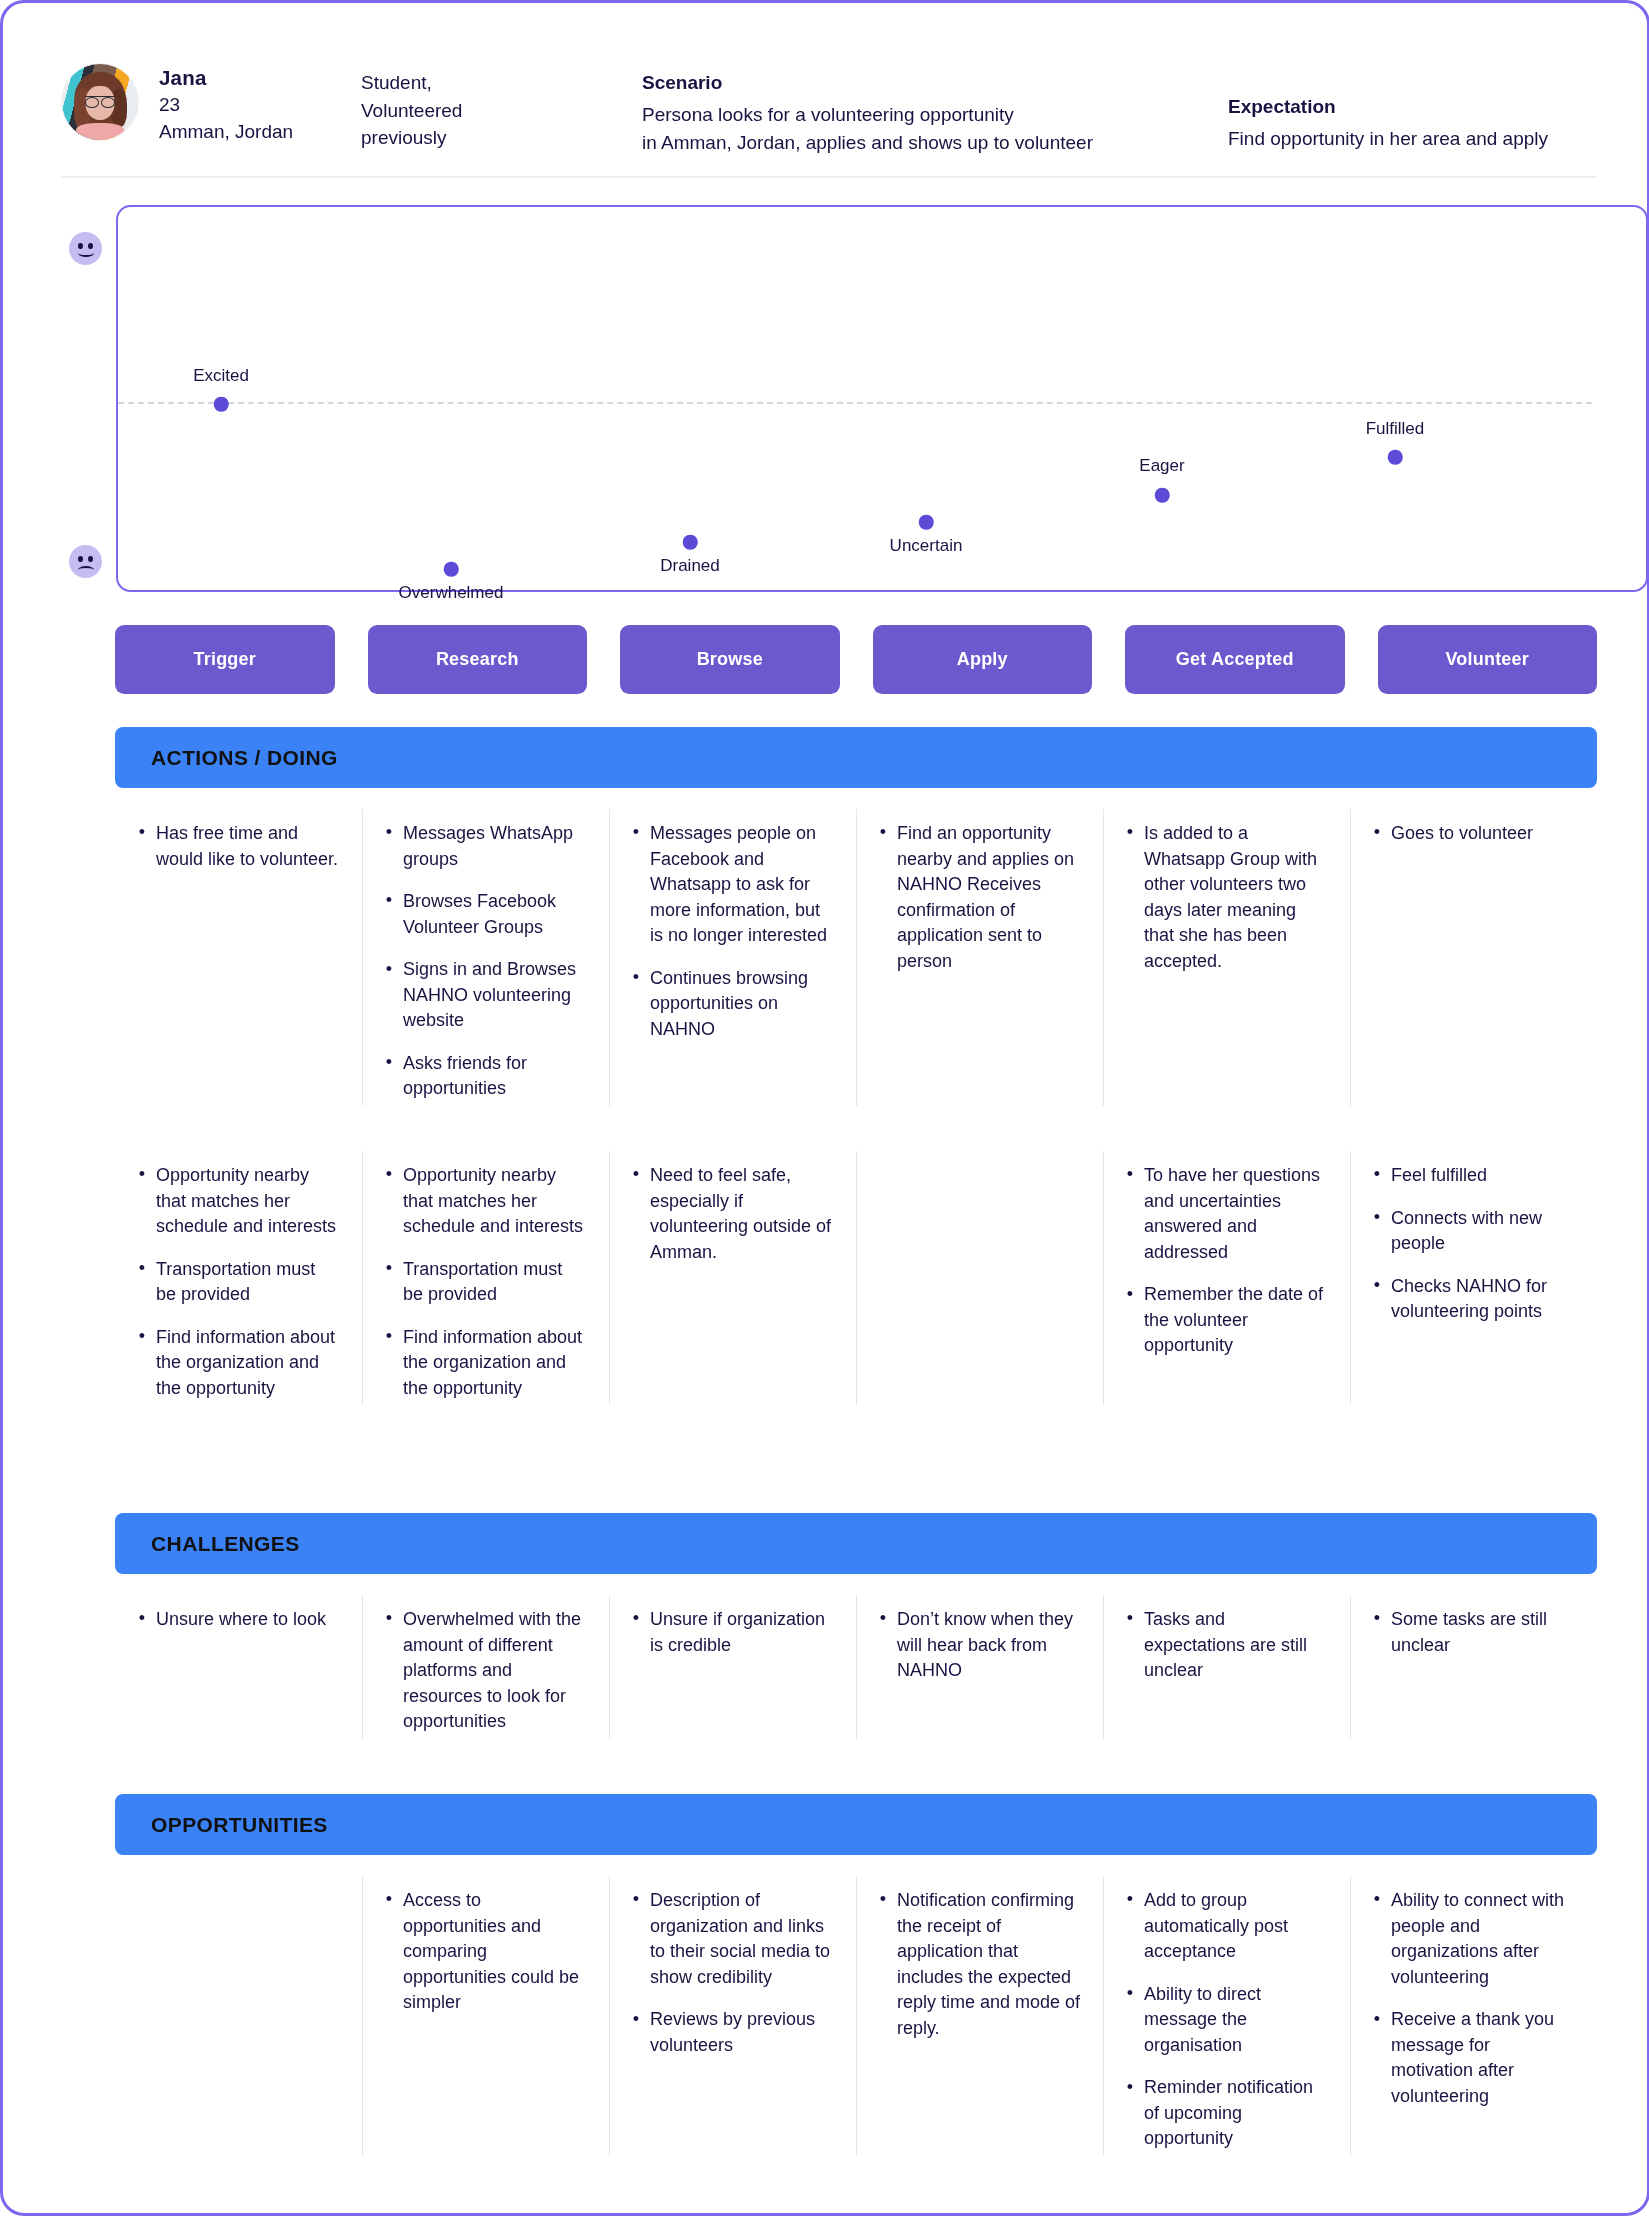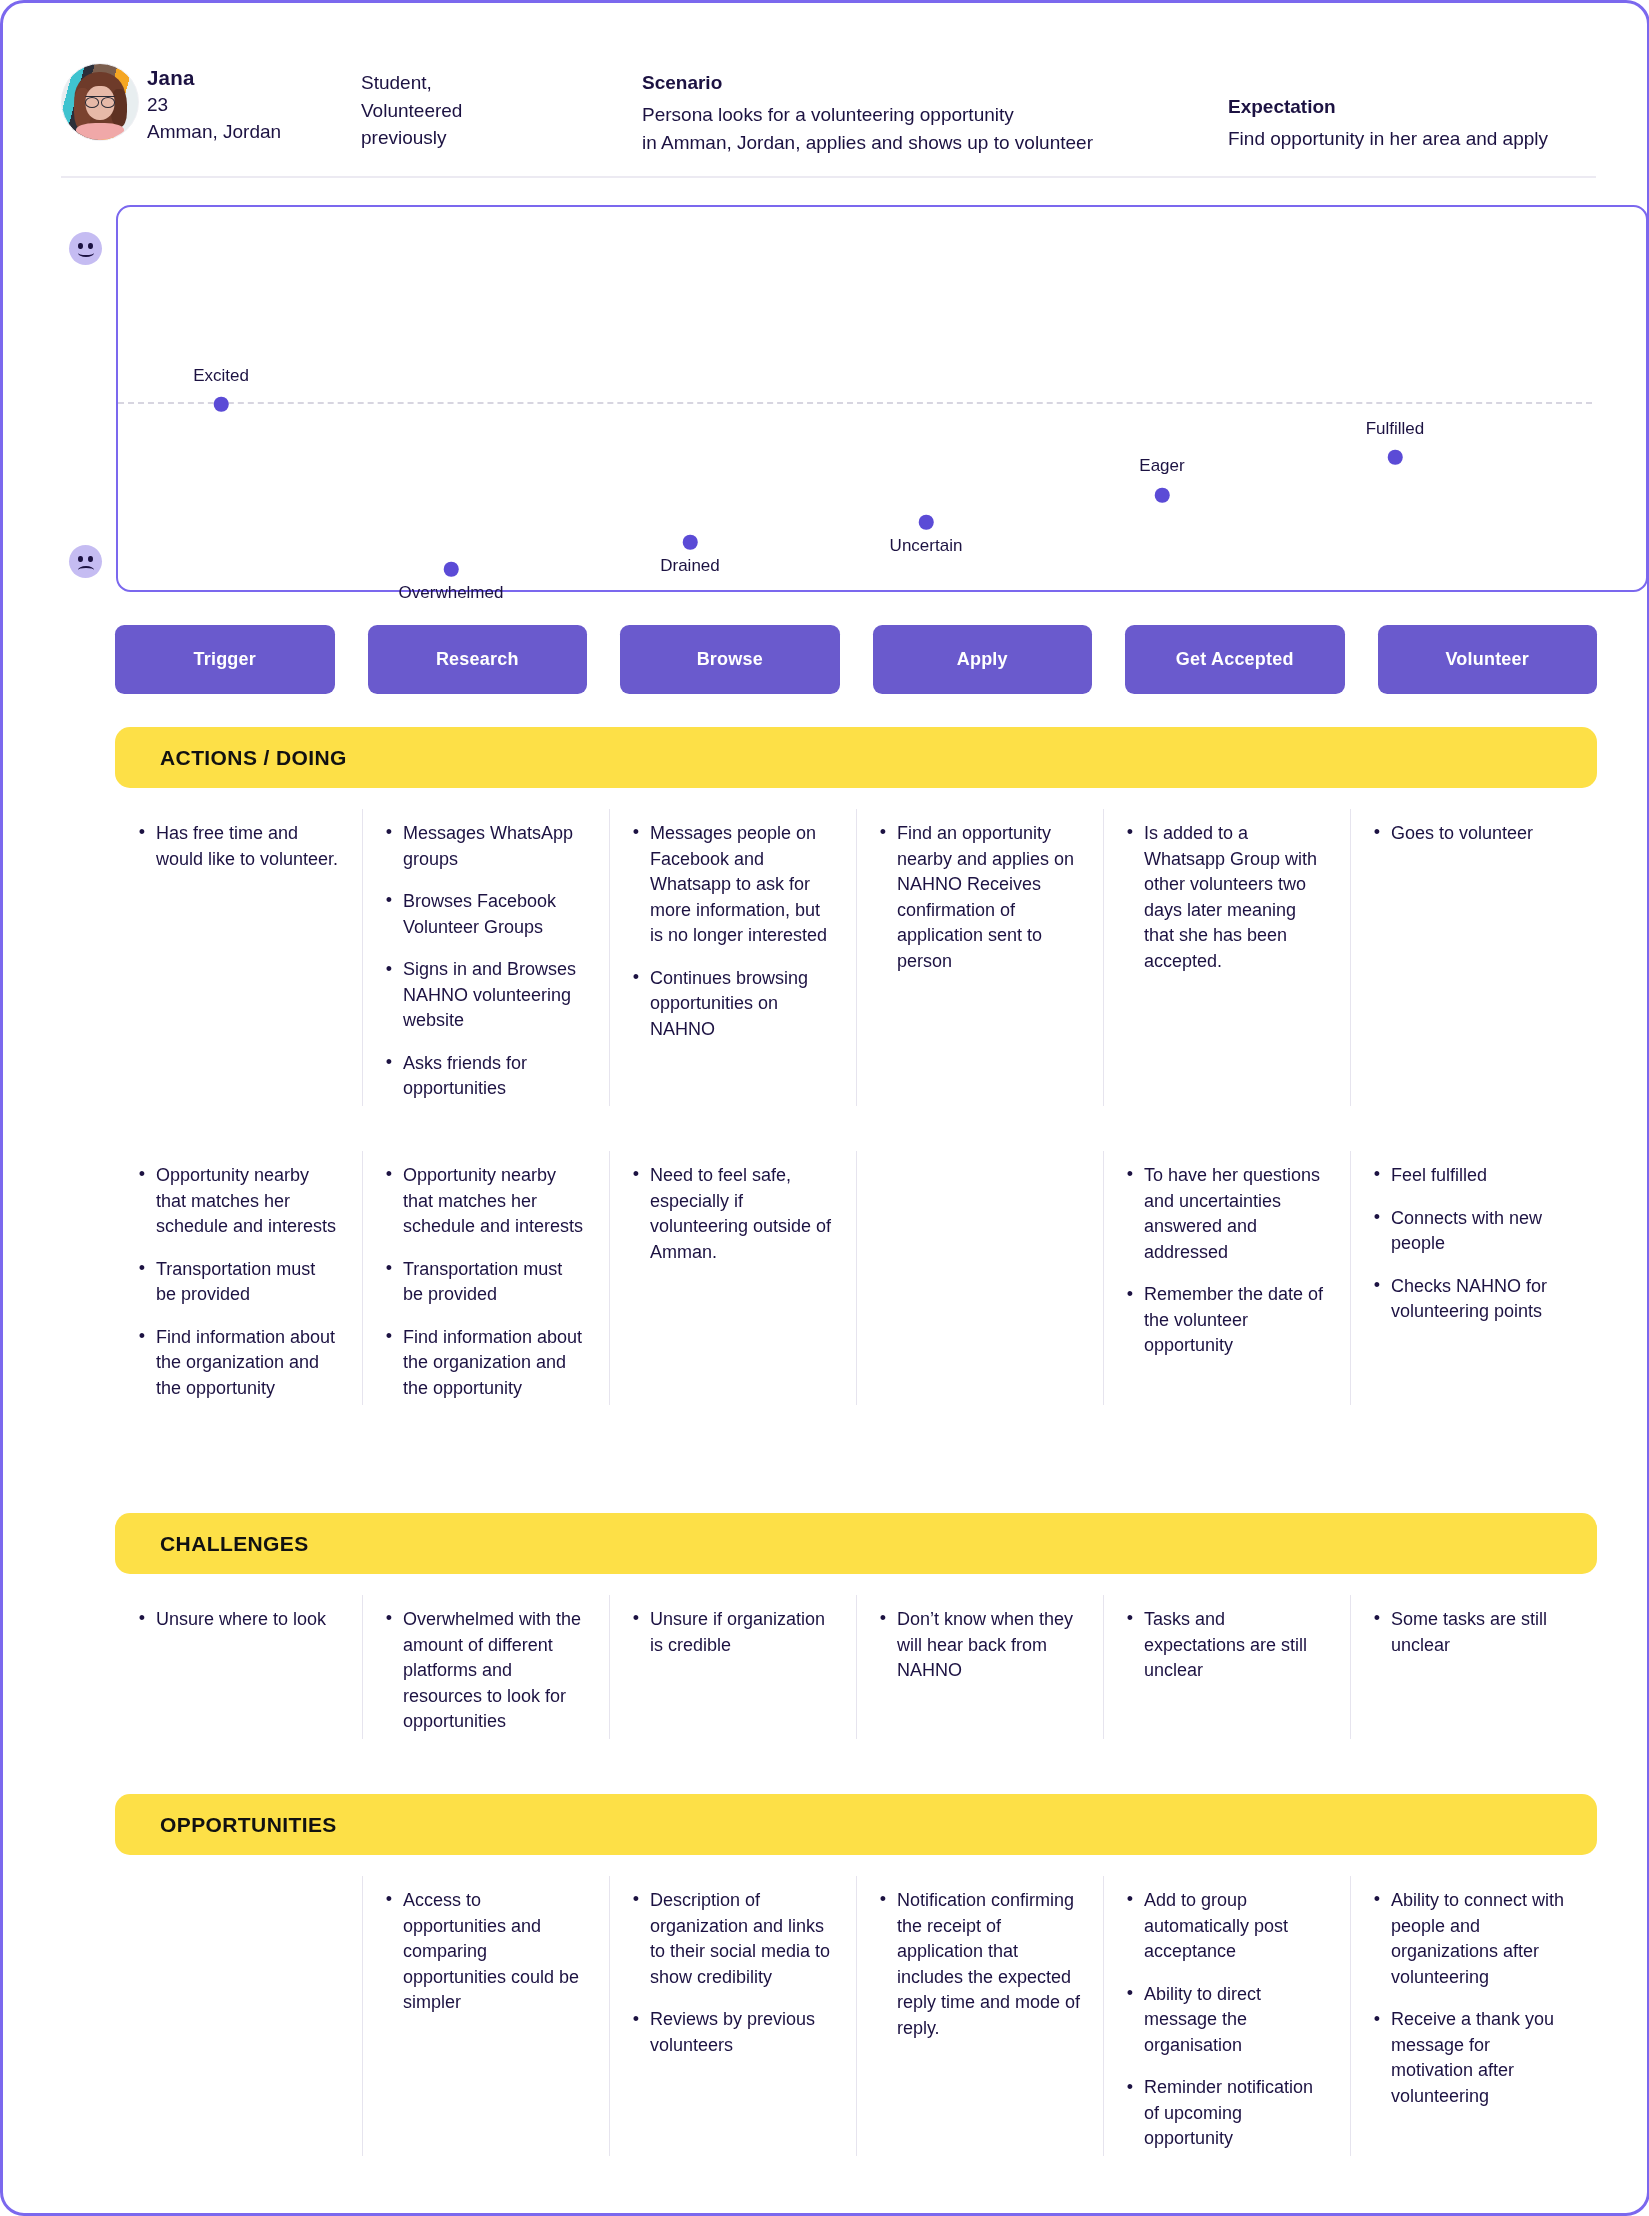--- a/index.html
+++ b/index.html
@@ -100,21 +100,21 @@
   .avatar .shirt {
     position: absolute;
     left: 50%; bottom: 0;
     transform: translateX(-50%);
     width: 48px; height: 17px;
     border-radius: 40% 40% 0 0;
     background: #f0a8a8;
   }
 
   .persona-text {
-    margin-left: 8px;
+    margin-left: 20px;
     padding-top: 4px;
   }
   .persona-name {
     font-size: 20.5px;
     font-weight: 700;
     color: #1c1242;
     letter-spacing: 0.2px;
     line-height: 1.38;
   }
   .persona-line {
@@ -240,25 +240,25 @@
     justify-content: center;
     letter-spacing: 0.2px;
     border: none;
     cursor: pointer;
   }
 
   
   .section { position: absolute; left: 112px; width: 1482px; }
   .section-head {
     height: 61px;
-    background: #fde047;
-    border-radius: 15px;
+    background: #3b82f6;
+    border-radius: 8px;
     display: flex;
     align-items: center;
-    padding-left: 45px;
+    padding-left: 36px;
   }
   .section-title {
     font-size: 21px;
     font-weight: 700;
     color: #111111;
     letter-spacing: 0.4px;
   }
   .cols {
     display: flex;
     margin-top: 0;

